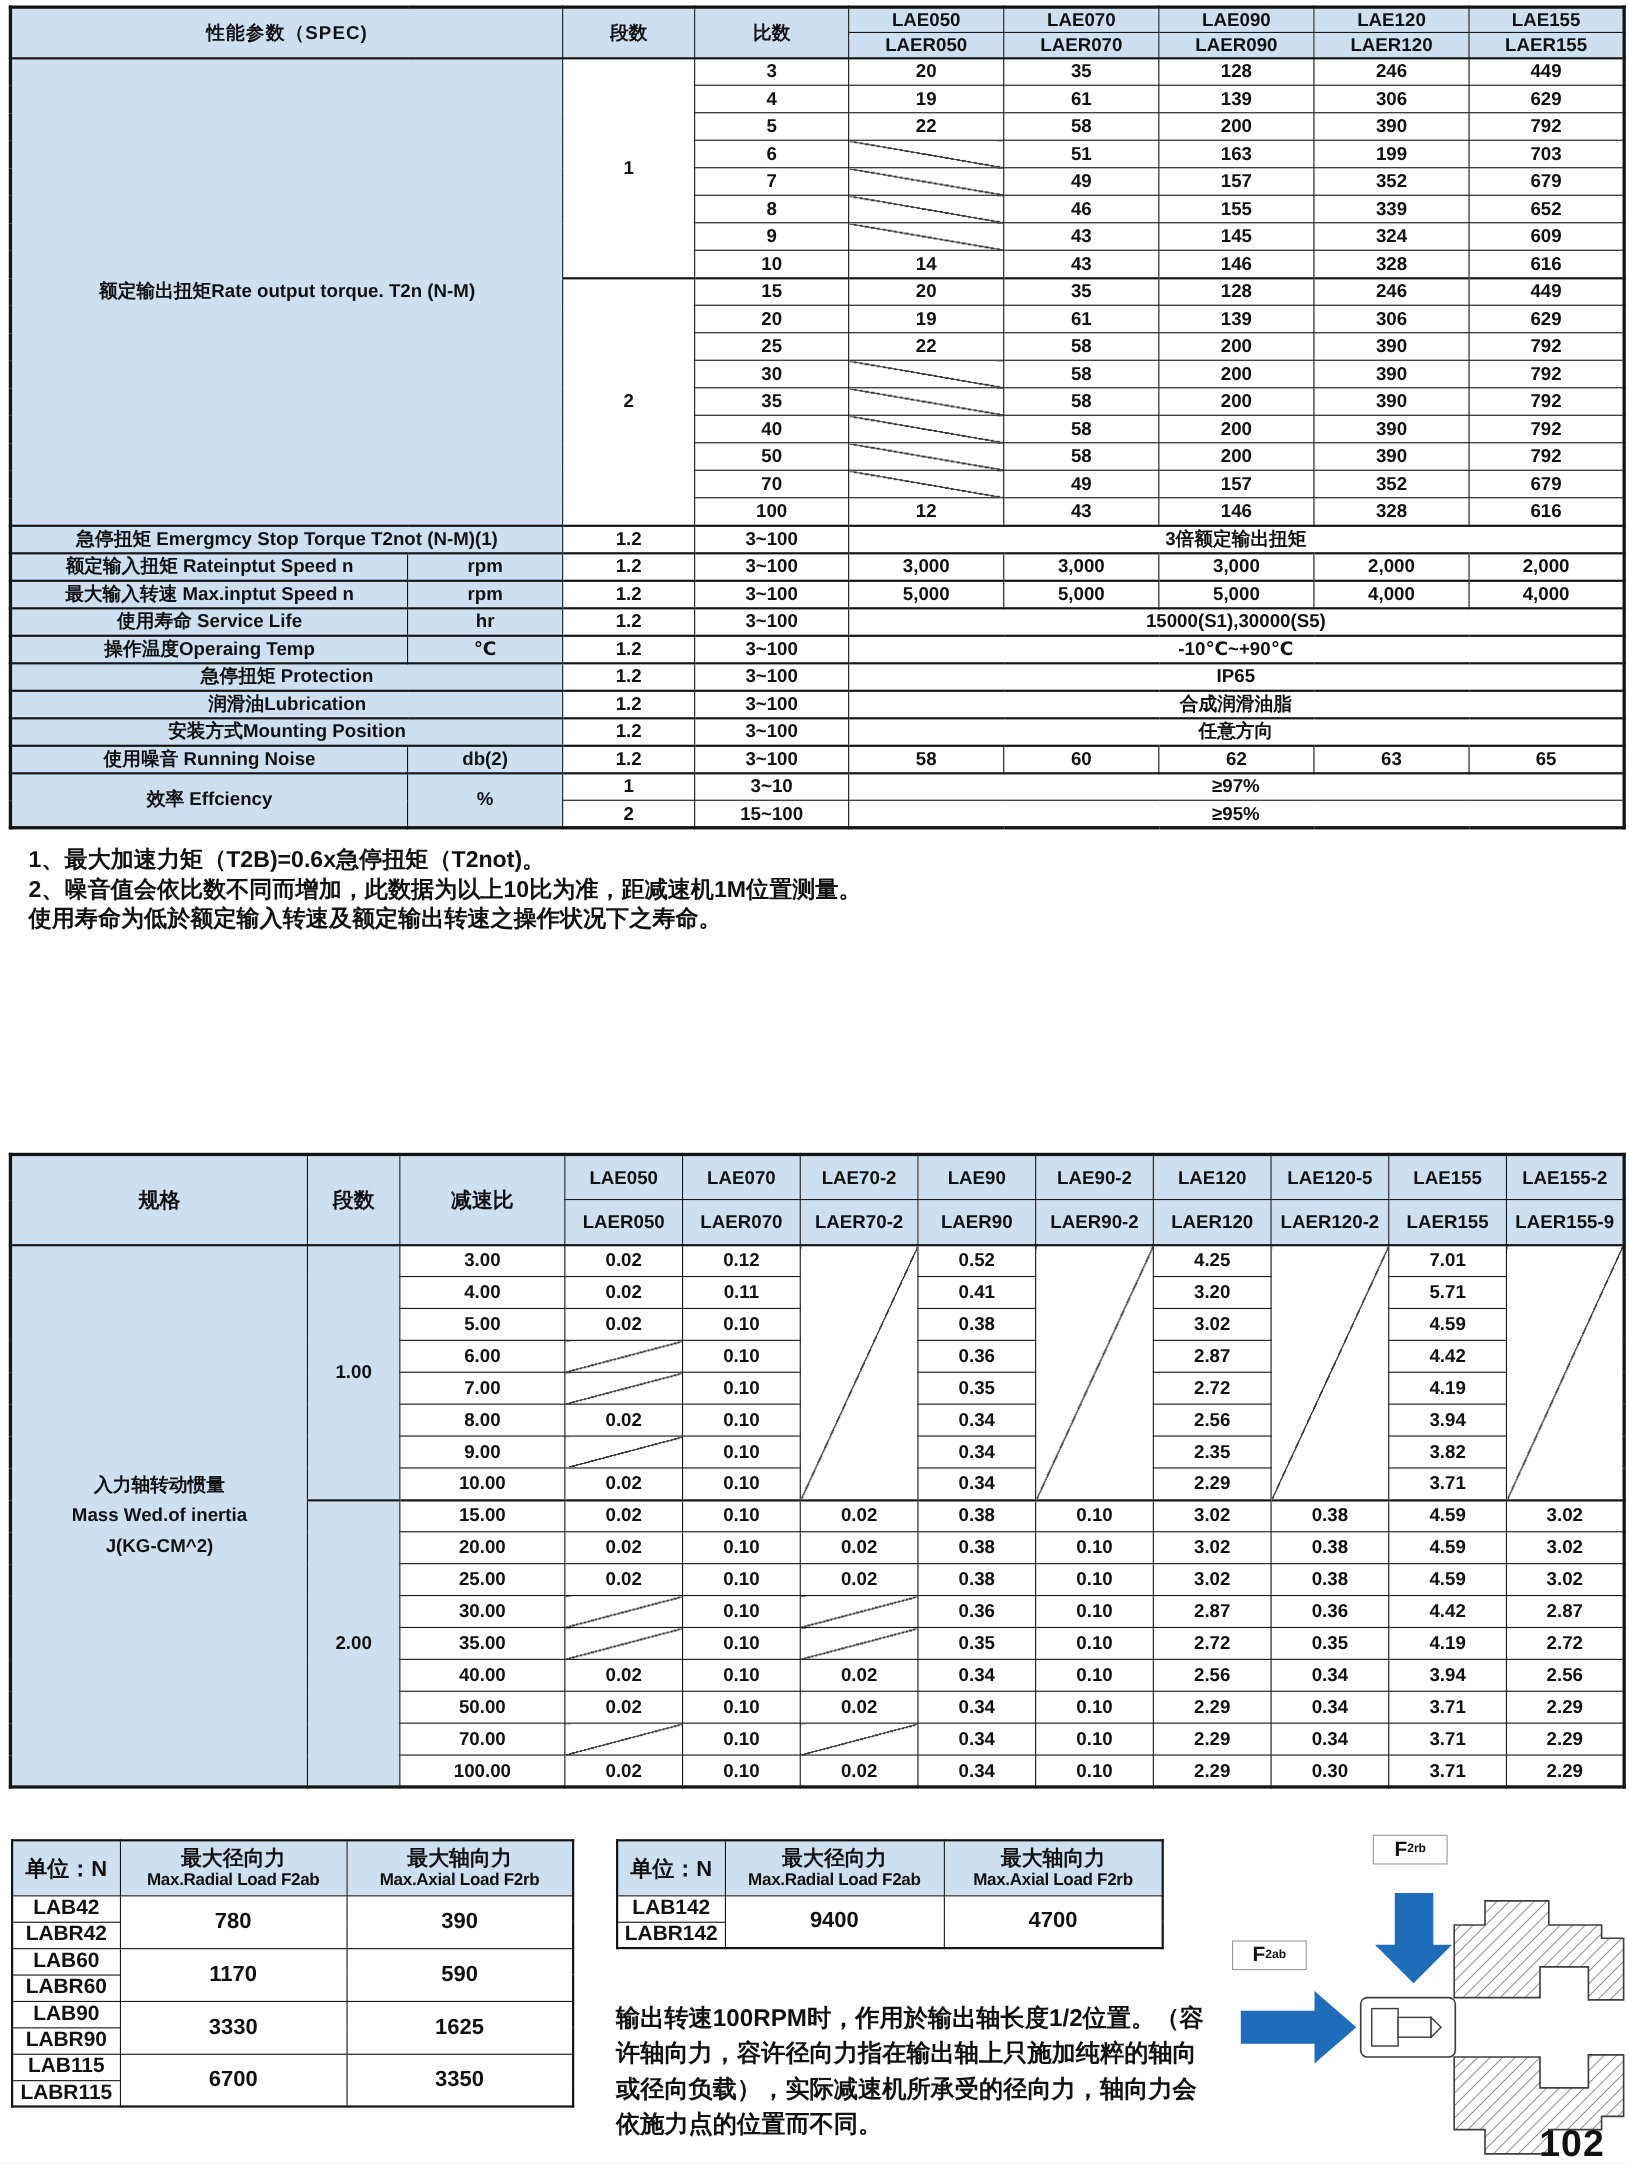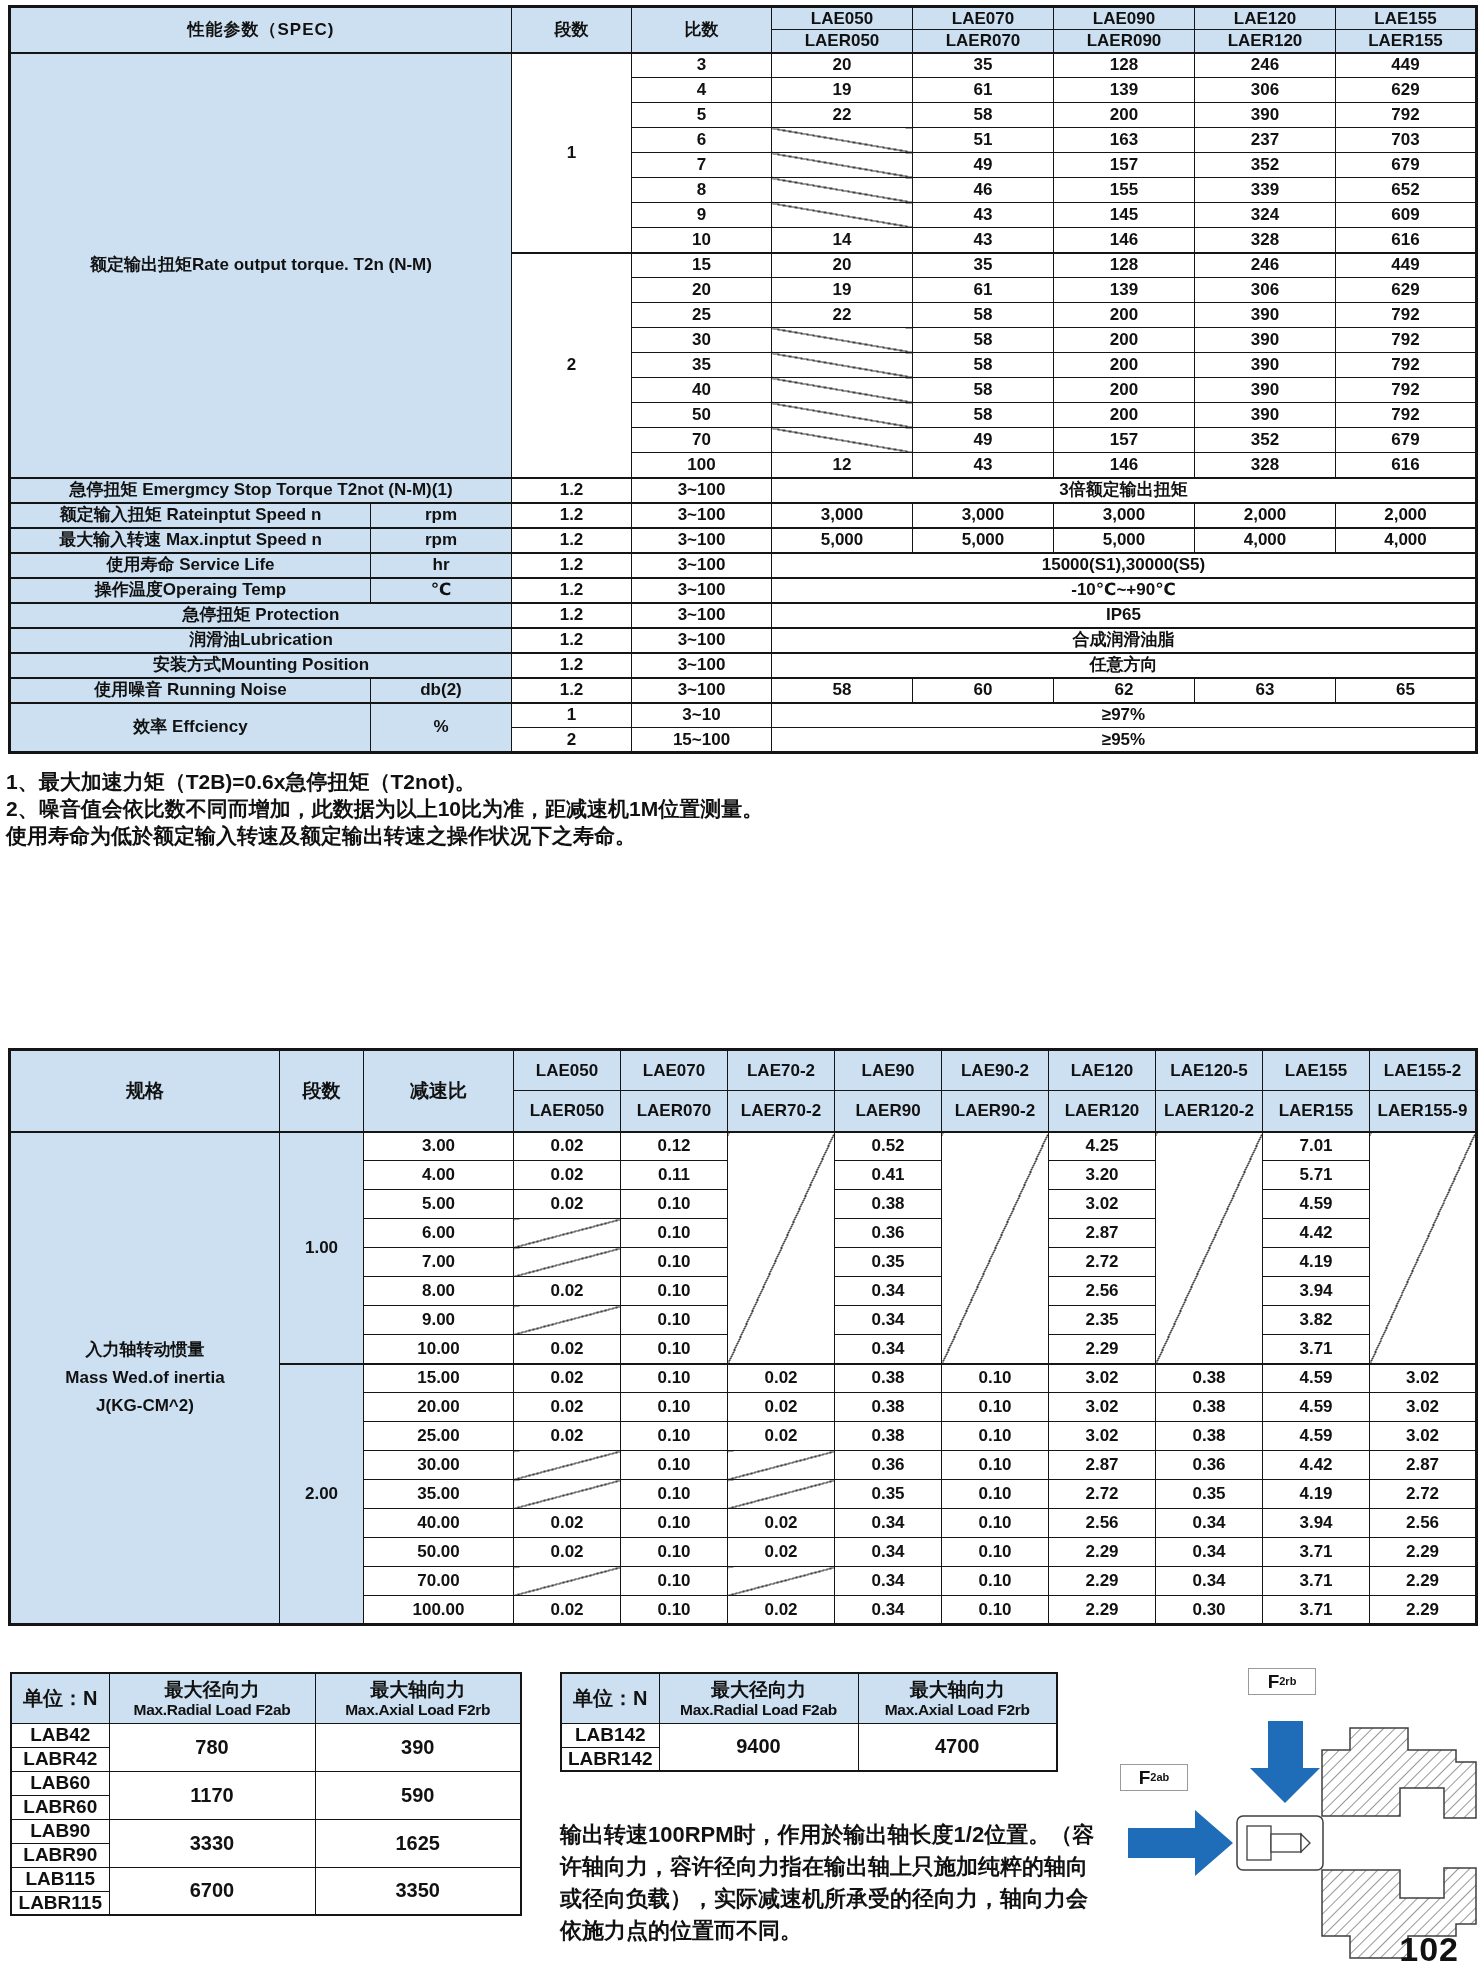--- a/index.html
+++ b/index.html
@@ -23,21 +23,21 @@
   .big-label { font-size:18px; padding-bottom:110px; }
   .unit-cell { font-size:20px; }
   tr.sect td { border-top:2px solid #151515; }
   tr.specrow td { border-top:2px solid #151515; }
   .off { padding-left:300px; }
   .slash-up   { background-image: linear-gradient(to top right,    transparent calc(50% - 0.7px), #3a3a3a calc(50% - 0.7px), #3a3a3a calc(50% + 0.7px), transparent calc(50% + 0.7px)); }
   .slash-down { background-image: linear-gradient(to bottom right, transparent calc(50% - 0.7px), #3a3a3a calc(50% - 0.7px), #3a3a3a calc(50% + 0.7px), transparent calc(50% + 0.7px)); }
   .slash-tall { background-image: linear-gradient(to bottom right, transparent calc(50% - 0.7px), #3a3a3a calc(50% - 0.7px), #3a3a3a calc(50% + 0.7px), transparent calc(50% + 0.7px)); }
 
   
-  .notes { position:absolute; top:768px; left:6px; font-size:21px; line-height:27px; color:#111; }
+  .notes { position:absolute; top:768px; left:26px; font-size:21px; line-height:27px; color:#111; }
 
   
   .t2 { position:absolute; top:1048px; left:8px; width:1466px; border:3px solid #151515; }
   .t2 th, .t2 td { border:1px solid #151515; text-align:center; vertical-align:middle;
                    font-weight:bold; font-size:17px; padding:0; height:29px; overflow:hidden; }
   .t2 thead th { height:41px; }
   .t2 thead { border-bottom:2px solid #151515; }
   .t2 .corner2 { font-size:19px; }
   .big-label2 { text-align:left; vertical-align:middle; padding-left:30px; font-size:19px;
                 line-height:1.65; padding-bottom:66px; }
@@ -127,21 +127,21 @@
           <td>58</td>
           <td>200</td>
           <td>390</td>
           <td>792</td>
         </tr>
         <tr>
           <td>6</td>
           <td class="slash-up"></td>
           <td>51</td>
           <td>163</td>
-          <td>237</td>
+          <td>199</td>
           <td>703</td>
         </tr>
         <tr>
           <td>7</td>
           <td class="slash-up"></td>
           <td>49</td>
           <td>157</td>
           <td>352</td>
           <td>679</td>
         </tr>

